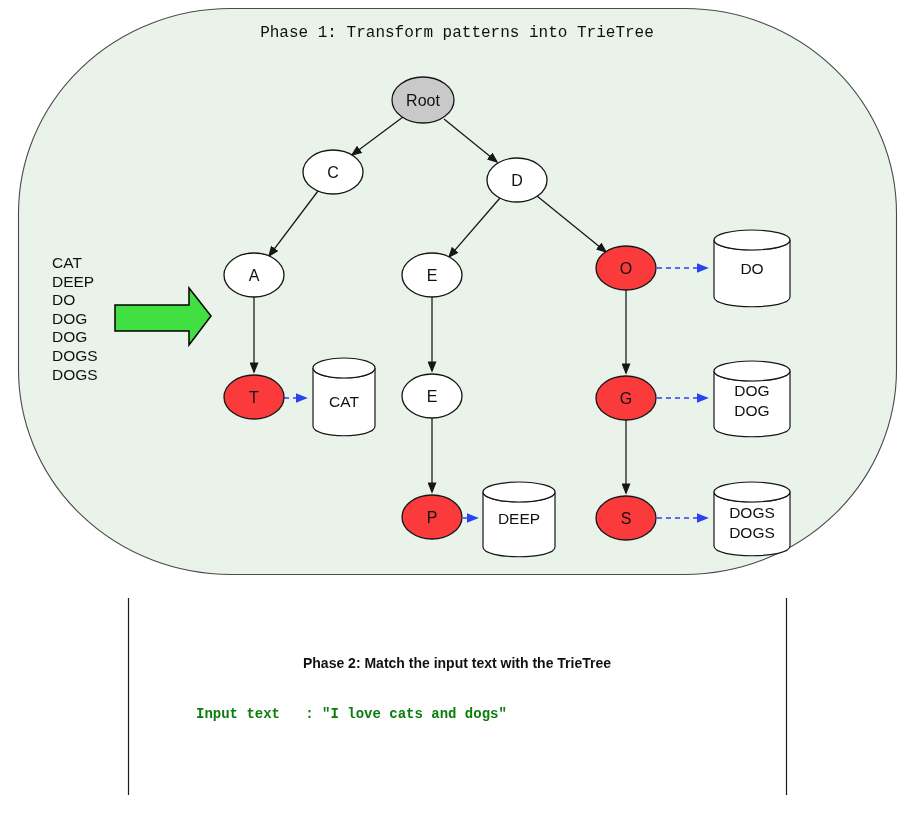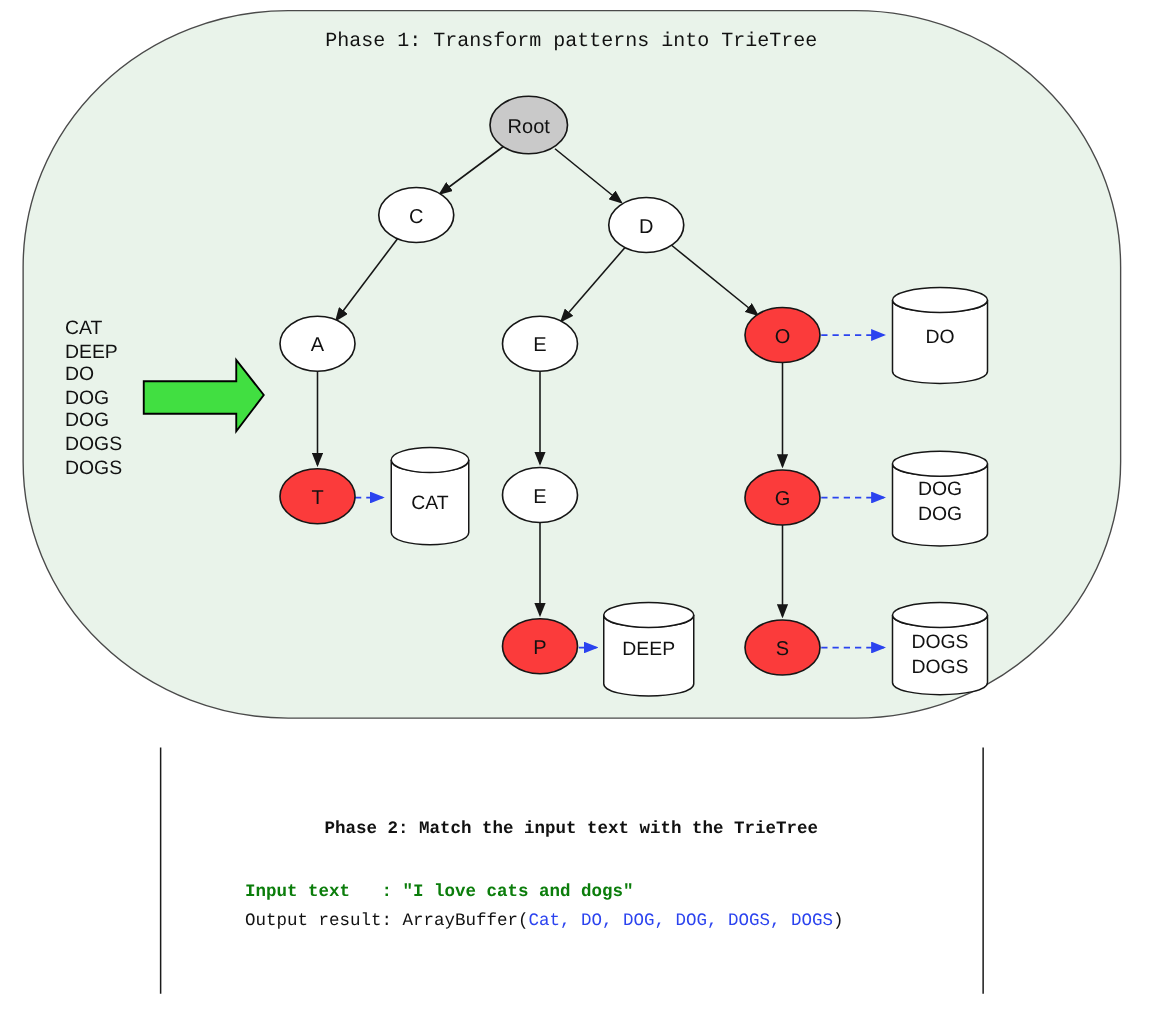--- a/index.html
+++ b/index.html
@@ -27,21 +27,21 @@
     letter-spacing:0;
   }
   .pattern-list {
     position:absolute; left:52px; top:254px;
     font-family:"Liberation Sans", sans-serif;
     font-size:15.5px; line-height:18.6px; color:#111111;
   }
   .p2-title {
     position:absolute; left:128px; top:655px; width:658px;
     text-align:center;
-    font-family:Liberation Mono, monospace;
+    font-family:Liberation Sans, sans-serif;
     font-weight:bold; font-size:14px; color:#111111;
   }
   .p2-line {
     position:absolute; left:196px;
     font-family:"Liberation Mono", monospace;
     font-size:14px; white-space:pre; color:#111111;
   }
   .p2-input { top:706px; color:#0b7d0b; font-weight:bold; }
   .p2-output { top:729px; }
   .match-blue { color:#2b43ef; }
@@ -154,15 +154,14 @@
     <div>DEEP</div>
     <div>DO</div>
     <div>DOG</div>
     <div>DOG</div>
     <div>DOGS</div>
     <div>DOGS</div>
   </div>
 
   <div class="p2-title">Phase 2: Match the input text with the TrieTree</div>
   <div class="p2-line p2-input">Input text   : "I love cats and dogs"</div>
-  <div class="p2-line p2-output"><span>Output result: ArrayBuffer(</span><span class="match-blue">Cat, DO, DOG, DOG, DOGS, DOGS</span><span>)</span></div>
 
 </div>
 
 </body></html>

